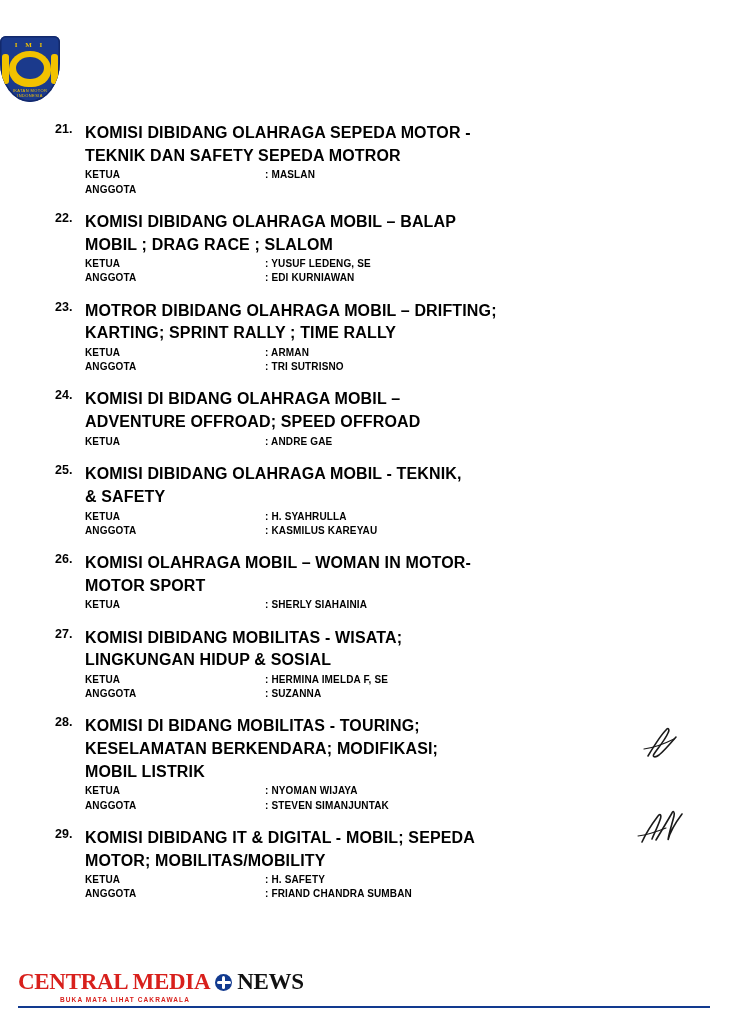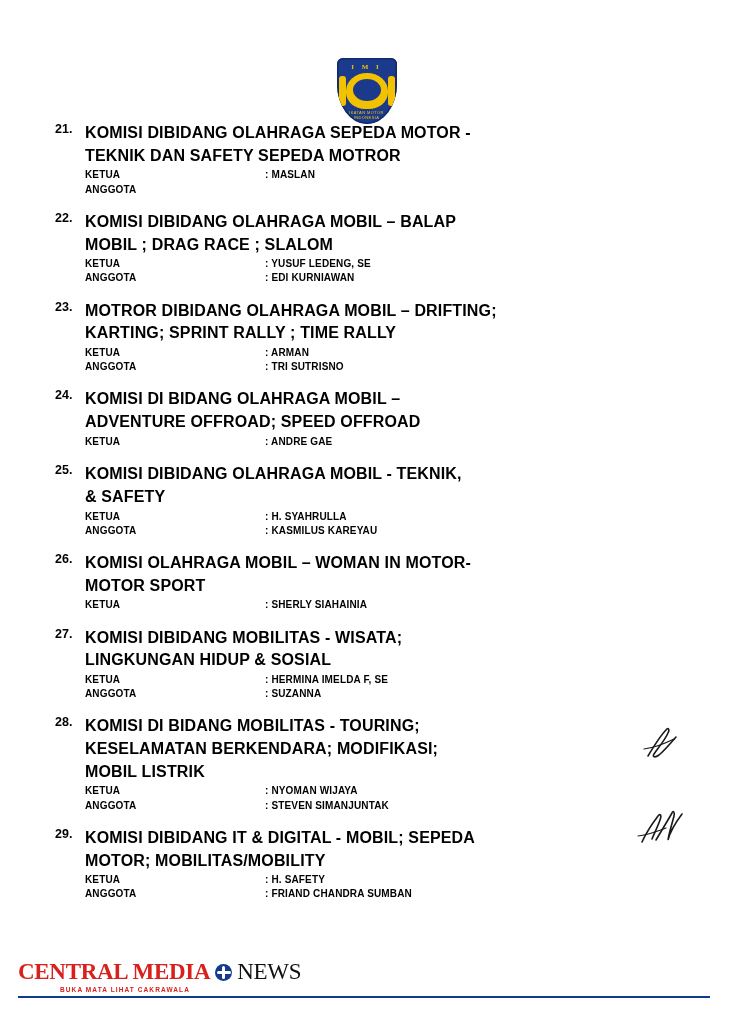--- a/index.html
+++ b/index.html
@@ -16,22 +16,20 @@
     overflow: hidden;
   }
 
   
   .logo-wrap {
     position: absolute;
     top: 36px;
     left: 0;
     width: 733px;
     display: flex;
-    justify-content: center;
-    margin-top: 22px;
   }
   .logo-shield {
     position: relative;
     width: 60px;
     height: 66px;
     background: #1b3a8c;
     border-radius: 6px 6px 30px 30px / 6px 6px 40px 40px;
     box-shadow: 0 0 0 1.5px #13296b inset;
     overflow: hidden;
   }
@@ -151,21 +149,21 @@
     top: 806px;
     left: 636px;
     width: 54px;
     height: 44px;
   }
 
   
   .footer {
     position: absolute;
     left: 18px;
-    bottom: 26px;
+    bottom: 16px;
     width: 700px;
   }
   .footer-logo {
     display: flex;
     align-items: center;
     gap: 5px;
   }
   .footer-central {
     color: #d8201c;
     font-family: "Liberation Serif", serif;
@@ -193,21 +191,21 @@
     content: "";
     position: absolute;
     top: 7px; left: 1.5px;
     width: 14px; height: 3px;
     background: #fff;
     border-radius: 2px;
   }
   .footer-news {
     color: #111;
     font-family: "Liberation Serif", serif;
-    font-weight: normal;
+    font-weight: bold;
     font-size: 23px;
     letter-spacing: -0.3px;
   }
   .footer-tagline {
     color: #d8201c;
     font-size: 6.5px;
     font-weight: bold;
     letter-spacing: 1.1px;
     margin-top: 1px;
     margin-left: 42px;

